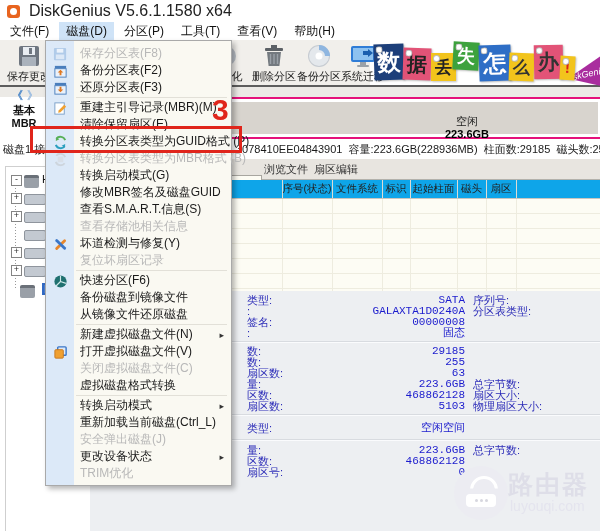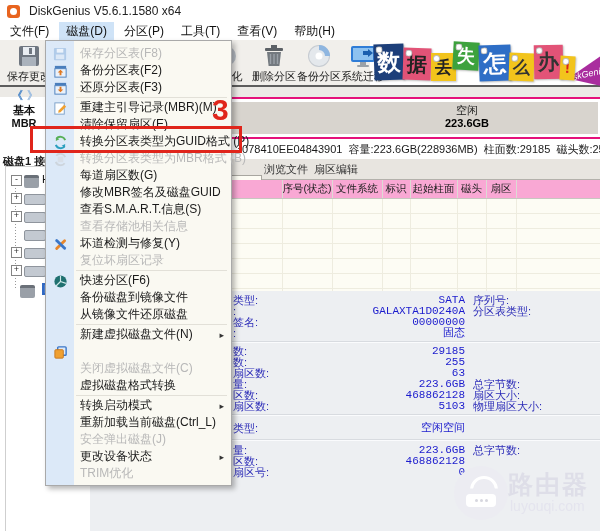--- a/index.html
+++ b/index.html
@@ -3,70 +3,70 @@
 <meta charset="utf-8">
 <style>
   html,body{margin:0;padding:0;}
   body{font-family:"Liberation Sans","DejaVu Sans",sans-serif;background:#fff;}
   .screen{position:relative;width:600px;height:531px;background:#ffffff;overflow:hidden;
           font-family:"Liberation Sans","DejaVu Sans",sans-serif;}
   
   .titlebar{position:absolute;left:0;top:0;width:600px;height:22px;background:#fff;display:flex;align-items:center;}
   .app-ico{width:13px;height:13px;border-radius:3px;background:#e8641f;margin:0 9px 0 7px;position:relative;}
   .app-ico:after{content:"";position:absolute;left:3px;top:3px;width:7px;height:7px;border-radius:50%;background:#fff;}
-  .title-text{font-size:12px;color:#222;}
+  .title-text{font-size:16px;color:#222;}
   
   .menubar{position:absolute;left:0;top:22px;width:600px;height:18px;background:#fff;display:flex;align-items:stretch;padding-left:3px;}
   .menubar-item{font-size:12px;color:#111;padding:1px 7px 0 7px;margin-right:3px;display:flex;align-items:center;cursor:default;}
   .menubar-item.active{background:#cfe3f7;}
   
   .toolbar{position:absolute;left:0;top:40px;width:600px;height:46px;background:#f1efeb;}
   .banner-bg{position:absolute;left:370px;top:40px;width:230px;height:46px;background:#fff;}
   .tbtn{position:absolute;top:41px;height:44px;text-align:center;font-size:11px;color:#1a1a1a;}
   .tbtn .tlabel{position:absolute;left:0;right:0;bottom:1px;white-space:nowrap;}
   .tbtn .tico{position:absolute;left:0;right:0;top:1px;height:28px;display:flex;align-items:center;justify-content:center;}
   .darkline{position:absolute;left:0;top:85px;width:600px;height:2px;background:#5d5d5d;}
   .substrip{position:absolute;left:0;top:87px;width:600px;height:10px;background:#eceae6;}
   
   .tile{position:absolute;display:flex;align-items:center;justify-content:center;box-shadow:1px 1px 2px rgba(0,0,0,.25);z-index:3;}
   .tile .pin{position:absolute;left:2px;top:2px;width:5px;height:5px;border-radius:50%;background:#fff;border:1px solid rgba(0,0,0,.25);}
   .flag{position:absolute;left:568px;top:44px;width:50px;height:46px;background:#a92d9e;clip-path:polygon(0 75%,100% 0,100% 100%);z-index:2;}
   .flag span{position:absolute;right:8px;bottom:11px;color:#fff;font-size:9px;font-style:italic;transform:rotate(-12deg);white-space:nowrap;}
   
   .chev{position:absolute;top:88px;font-size:11px;font-weight:bold;}
   .side-label{position:absolute;left:4px;width:40px;text-align:center;font-size:11px;color:#111;font-weight:bold;}
-  .side-info{position:absolute;left:3px;top:154px;font-size:11px;color:#1a1a1a;white-space:pre;font-weight:bold;}
+  .side-info{position:absolute;left:3px;top:142px;font-size:11px;color:#1a1a1a;white-space:pre;}
   .tree-border-h{position:absolute;left:5px;top:166px;width:40px;height:1px;background:#cfcfcf;}
   .tree-border-v{position:absolute;left:5px;top:166px;width:1px;height:365px;background:#cfcfcf;}
   .tree-connector{position:absolute;left:15px;top:182px;width:1px;height:108px;background:repeating-linear-gradient(#999 0 1px,transparent 1px 3px);}
   .tree-row{position:absolute;left:8px;height:16px;}
   .tbox{position:absolute;left:3px;top:3px;width:9px;height:9px;background:#fff;border:1px solid #848484;color:#333;font-size:9px;line-height:7px;text-align:center;}
   .disk-glyph{position:absolute;left:16px;top:3px;width:15px;height:10px;background:#9aa0a8;border-radius:2px;border-top:3px solid #6a7078;}
   .part-glyph{position:absolute;left:16px;top:4px;width:20px;height:9px;background:#c3c9d1;border:1px solid #8f959d;border-radius:2px;}
   .tree-label{position:absolute;left:34px;top:1px;font-size:11px;color:#111;}
   .tree-label.sel{background:#316ac5;color:#fff;padding:0 2px;}
   
   .diskmap{position:absolute;left:90px;top:97px;width:512px;height:42px;border:2px solid #e5127b;background:#fff;box-sizing:border-box;}
   .diskmap .bar{position:absolute;left:2px;right:2px;top:3px;bottom:3px;background:#d8d4ce;}
-  .diskmap .freelab{position:absolute;left:295px;top:3px;width:160px;text-align:center;font-size:11px;color:#1a1a1a;line-height:13px;padding-top:2px;}
+  .diskmap .freelab{position:absolute;left:295px;top:3px;width:160px;text-align:center;font-size:11px;color:#1a1a1a;line-height:13px;padding-top:13px;}
   .diskmap .freelab b{font-size:11px;color:#000;}
   .infoline-right{position:absolute;left:236px;top:142px;font-size:11px;color:#1a1a1a;white-space:pre;}
   
   .tabstrip{position:absolute;left:90px;top:159px;width:510px;height:21px;background:#e8e5e0;border-bottom:1px solid #b3b1ab;box-sizing:border-box;}
   .tab{position:absolute;top:0;height:21px;display:flex;align-items:center;justify-content:center;font-size:11px;color:#333;}
   .tab.active{background:#fdfcf4;border:1px solid #a8a6a0;border-bottom:none;color:#000;margin-top:16px;}
-  .thead{position:absolute;left:90px;top:180px;width:510px;height:19px;background:#f9a8d4;border-bottom:1px solid #c8c6c0;box-sizing:border-box;}
+  .thead{position:absolute;left:90px;top:180px;width:510px;height:19px;background:#0ea5e9;border-bottom:1px solid #c8c6c0;box-sizing:border-box;}
   .thcell{position:absolute;top:0;height:18px;display:flex;align-items:center;justify-content:center;font-size:10.5px;color:#222;border-right:1px solid #dddbd4;white-space:nowrap;}
   .tbody{position:absolute;left:90px;top:199px;width:510px;height:92px;background:#fdfcf4;
          background-image:repeating-linear-gradient(#fdfcf4 0 14px,#eeecdf 14px 15px);}
   .vline{position:absolute;top:0;bottom:0;width:1px;background:#eeecdf;}
   
   .details{position:absolute;left:90px;top:291px;width:510px;height:240px;background:#edeff2;font-size:11px;}
   .drow{position:absolute;left:0;width:510px;height:11px;line-height:11px;}
-  .dlabel{position:absolute;left:143px;color:#2d2db8;white-space:nowrap;}
+  .dlabel{position:absolute;left:157px;color:#2d2db8;white-space:nowrap;}
   .dvalue{position:absolute;left:0;width:375px;text-align:right;color:#1a1acd;white-space:nowrap;font-family:Liberation Mono, monospace;}
   .dlabel2{position:absolute;left:383px;color:#2d2db8;white-space:nowrap;}
   .dsep{position:absolute;left:0;width:510px;height:1px;background:#d8dbe0;border-bottom:1px solid #fafbfd;}
   
   .wm-circle{position:absolute;left:454px;top:466px;width:54px;height:54px;border-radius:50%;background:#ececf2;}
   .wm-arc{position:absolute;left:16px;top:10px;width:22px;height:22px;border:3px solid #fff;border-radius:50%;clip-path:polygon(0 0,100% 0,100% 45%,0 45%);}
   .wm-pill{position:absolute;left:12px;top:28px;width:30px;height:13px;background:#fff;border-radius:4px;display:flex;align-items:center;justify-content:center;gap:2px;}
   .wm-pill i{width:3px;height:3px;border-radius:50%;background:#d7d7df;}
   .wm-name{position:absolute;left:508px;top:468px;font-size:25px;font-weight:bold;color:#dedee8;letter-spacing:2px;}
   .wm-domain{position:absolute;left:510px;top:498px;font-size:14px;color:#e4e4ee;}
@@ -267,21 +267,21 @@
         <span class="dvalue">SATA</span>
         <span class="dlabel2">序列号:</span>
       </div>
       <div class="drow" style="top: 15px;">
         <span class="dlabel">:</span>
         <span class="dvalue">GALAXTA1D0240A</span>
         <span class="dlabel2">分区表类型:</span>
       </div>
       <div class="drow" style="top: 26px;">
         <span class="dlabel">签名:</span>
-        <span class="dvalue">00000000</span>
+        <span class="dvalue">00000008</span>
       </div>
       <div class="drow" style="top: 37px;">
         <span class="dlabel">:</span>
         <span class="dvalue">固态</span>
       </div>
       <div class="drow" style="top: 55px;">
         <span class="dlabel">数:</span>
         <span class="dvalue">29185</span>
       </div>
       <div class="drow" style="top: 66px;">
@@ -399,21 +399,21 @@
           <svg width="15" height="15" viewBox="0 0 16 16">
             <path d="M13 5.5 A5.5 5.5 0 0 0 3.5 4" stroke="#bdbdbd" stroke-width="2" fill="none"></path>
             <path d="M3 10.5 A5.5 5.5 0 0 0 12.5 12" stroke="#bdbdbd" stroke-width="2" fill="none"></path>
             <rect x="5" y="5" width="6" height="6" fill="#d5d5d5"></rect>
           </svg>
         </span>
         <span class="mi-label">转换分区表类型为MBR格式 (B)</span>
       </div>
       <div class="citem">
         <span class="mi-icon"></span>
-        <span class="mi-label">每道扇区数(G)</span>
+        <span class="mi-label">转换启动模式(G)</span>
       </div>
       <div class="citem">
         <span class="mi-icon"></span>
         <span class="mi-label">修改MBR签名及磁盘GUID</span>
       </div>
       <div class="citem">
         <span class="mi-icon"></span>
         <span class="mi-label">查看S.M.A.R.T.信息(S)</span>
       </div>
       <div class="citem disabled">
@@ -457,20 +457,21 @@
         <span class="mi-label">新建虚拟磁盘文件(N)</span>
         <span class="mi-arrow">▸</span>
       </div>
       <div class="citem">
         <span class="mi-icon">
           <svg width="15" height="15" viewBox="0 0 16 16">
             <rect x="5" y="2" width="9" height="9" rx="1" fill="none" stroke="#3a76c8" stroke-width="1.5"></rect>
             <rect x="2" y="5" width="9" height="9" rx="1" fill="#f0a030" stroke="#c87820"></rect>
           </svg>
         </span>
+        <span class="mi-label">打开虚拟磁盘文件(V)</span>
       </div>
       <div class="citem disabled">
         <span class="mi-icon"></span>
         <span class="mi-label">关闭虚拟磁盘文件(C)</span>
       </div>
       <div class="citem">
         <span class="mi-icon"></span>
         <span class="mi-label">虚拟磁盘格式转换</span>
       </div>
       <div class="csep"></div>

